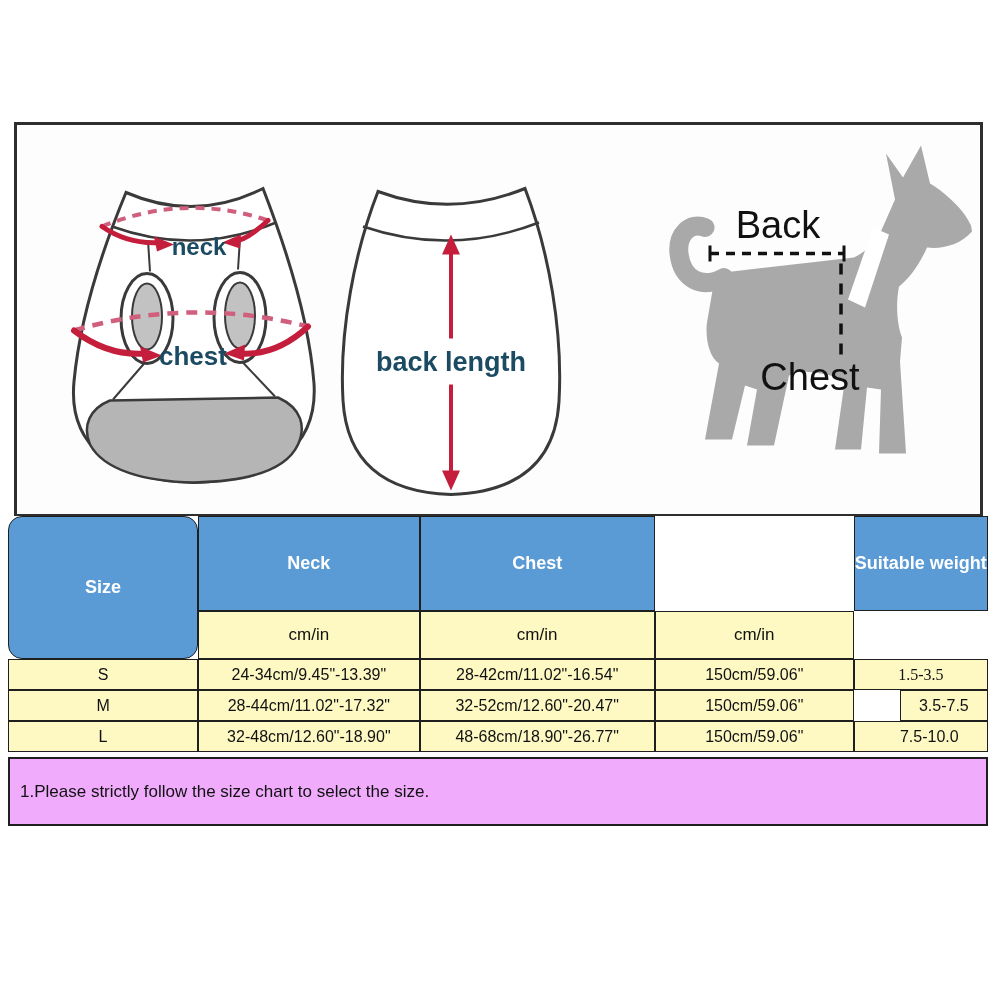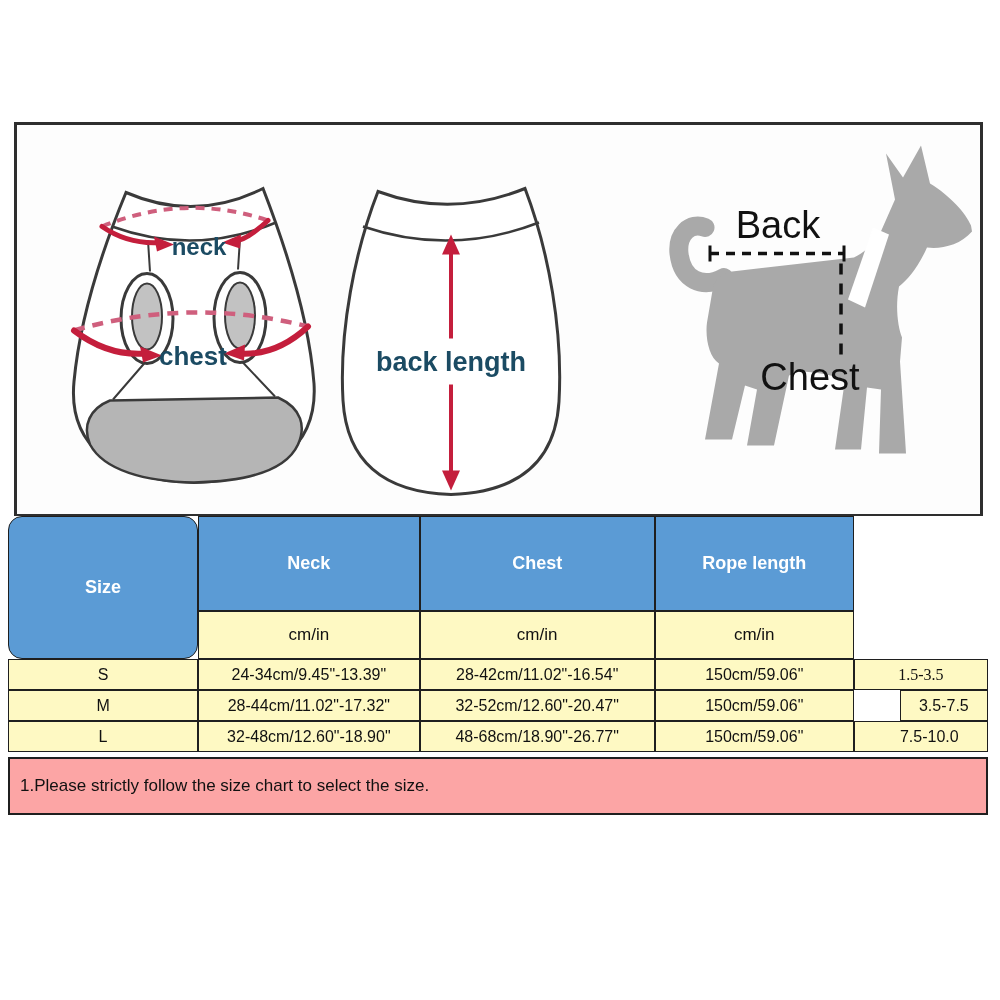--- a/index.html
+++ b/index.html
@@ -25,22 +25,22 @@
     display:flex;align-items:center;justify-content:center;
     box-sizing:border-box;background:#fef9c3;color:#111;
     font-size:16px;white-space:nowrap;overflow:hidden;
   }
   .cell.th{
     background:#5b9bd5;color:#ffffff;font-weight:bold;font-size:18px;
   }
   .cell.size-head{grid-column:1;grid-row:1/3;border-radius:14px;}
   .cell.unit{font-size:17px;}
   .notes-box{
-    position:absolute;left:8px;top:757px;width:980px;height:58px;
-    border:2px solid #1f1f1f;box-sizing:border-box;background:#fca5a5;
+    position:absolute;left:8px;top:757px;width:980px;height:69px;
+    border:2px solid #1f1f1f;box-sizing:border-box;background:#f0abfc;
     padding:6px 10px;display:flex;flex-direction:column;justify-content:center;gap:6px;
   }
   .notes-box div{font-size:17px;color:#111;}
   text{font-family:"Liberation Sans", sans-serif;}
 </style>
 </head>
 <body>
 
 <div class="illo-panel">
   <svg viewBox="0 0 963 388">
@@ -112,21 +112,21 @@
       <line x1="179" y1="124" x2="179" y2="222" stroke="#111" stroke-width="3.5" stroke-dasharray="11,9"></line>
       <text x="148" y="250" text-anchor="middle" font-size="38" fill="#111">Chest</text>
     </g>
   </svg>
 </div>
 
 <div class="size-table">
   <div class="cell th size-head">Size</div>
   <div class="cell th" style="grid-column:2;grid-row:1;">Neck</div>
   <div class="cell th" style="grid-column:3;grid-row:1;">Chest</div>
-  <div class="cell th" style="grid-column:4;grid-row:1;">Rope length</div>
+  <div class="cell th" style="grid-column:5;grid-row:1;">Suitable weight</div>
 
   <div class="cell unit" style="grid-column:2;grid-row:2;">cm/in</div>
   <div class="cell unit" style="grid-column:3;grid-row:2;">cm/in</div>
   <div class="cell unit" style="grid-column:4;grid-row:2;">cm/in</div>
 
   <div class="cell" style="grid-column:1;grid-row:3;">S</div>
   <div class="cell" style="grid-column:2;grid-row:3;">24-34cm/9.45"-13.39"</div>
   <div class="cell" style="grid-column:3;grid-row:3;">28-42cm/11.02"-16.54"</div>
   <div class="cell" style="grid-column:4;grid-row:3;">150cm/59.06"</div>
   <div class="cell" style="grid-column:5;grid-row:3;font-family:Liberation Serif, serif;">1.5-3.5</div>

